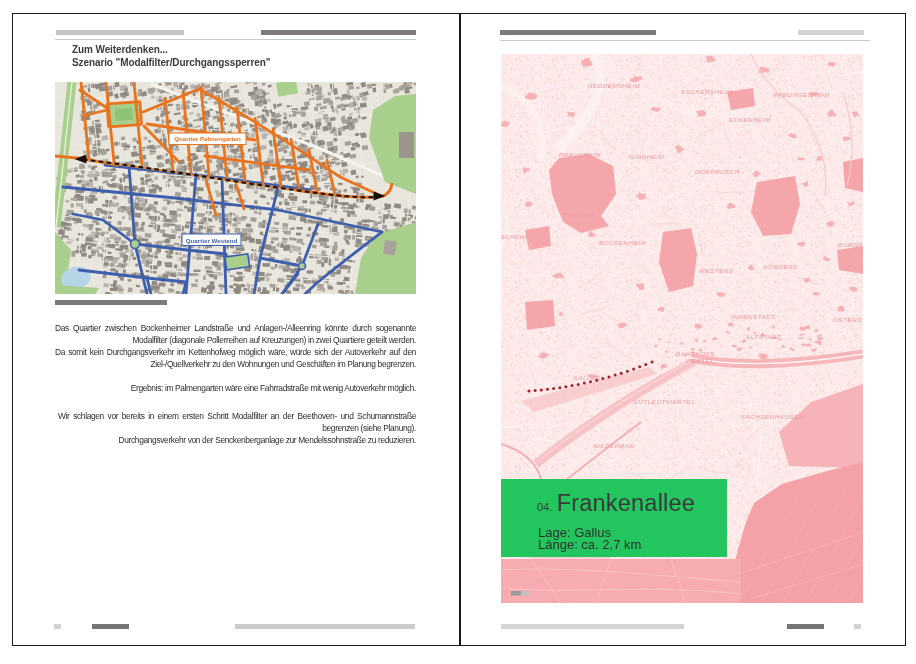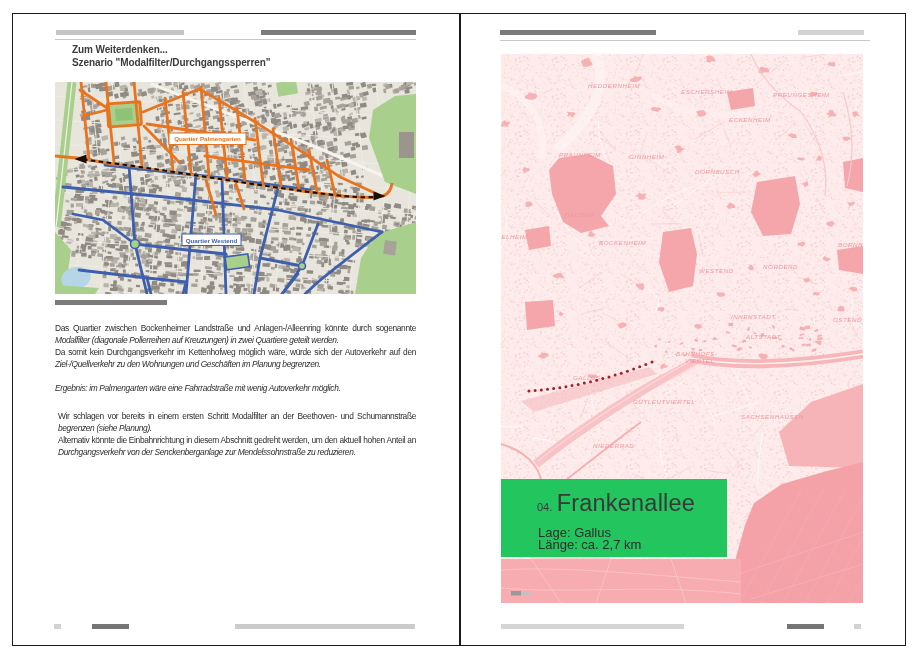--- a/index.html
+++ b/index.html
@@ -6,21 +6,21 @@
 body{width:916px;height:664px;position:relative;font-family:"Liberation Sans",sans-serif;overflow:hidden;}
 .bar{position:absolute;height:5px;}
 .spread{position:absolute;left:12px;top:13px;width:892px;height:631px;border:1.5px solid #1a1a1a;background:#fff;}
 .divider{position:absolute;left:459px;top:13px;width:1.5px;height:632px;background:#1a1a1a;}
 .hrule{position:absolute;height:1px;background:#c9c7c8;}
 .title{position:absolute;left:72px;top:42.5px;font-size:10px;line-height:13px;color:#3c3b3b;letter-spacing:-0.1px;font-weight:bold;}
 .lmap{position:absolute;left:55px;top:82px;}
 .rmap{position:absolute;left:501px;top:54px;}
 .bodytext{position:absolute;left:55px;width:361px;font-size:8.4px;letter-spacing:-0.35px;line-height:12px;color:#2e2d2d;}
 .jl{text-align:justify;text-align-last:justify;}
-.je{text-align:left;font-style:italic;}
+.je{text-align:right;}
 .card{position:absolute;left:501px;top:479px;width:226px;height:78px;background:#22c55e;}
 .cardtitle{position:absolute;left:36px;top:11px;white-space:nowrap;}
 .num04{font-size:11px;color:#3a3939;vertical-align:baseline;}
 .cname{font-size:23.5px;letter-spacing:-0.3px;color:#3a3939;font-weight:300;letter-spacing:0.2px;}
 .cardsub{position:absolute;left:37px;top:47.5px;font-size:13px;line-height:12.2px;color:#2e2d2d;}
 </style>
 </head>
 <body>
 
 <div class="spread"></div>
@@ -2035,21 +2035,20 @@
 <div class="je">Ziel-/Quellverkehr zu den Wohnungen und Geschäften im Planung begrenzen.</div>
 </div>
 
 <div class="bodytext" style="top:382px;">
     <div class="je">Ergebnis: im Palmengarten wäre eine Fahrradstraße mit wenig Autoverkehr möglich.</div>
   </div>
 
 <div class="bodytext" style="top:409.5px;left:58px;width:358px;">
 <div class="jl">Wir schlagen vor bereits in einem ersten Schritt Modalfilter an der Beethoven- und Schumannstraße</div>
 <div class="je">begrenzen (siehe Planung).</div>
-<div class="jl">Alternativ könnte die Einbahnrichtung in diesem Abschnitt gedreht werden, um den aktuell hohen Anteil an</div>
 <div class="je">Durchgangsverkehr von der Senckenberganlage zur Mendelssohnstraße zu reduzieren.</div>
 </div>
 
 <div class="bar" style="left:54px;top:624px;width:7px;background:#d3d1d2;"></div>
 
 <div class="bar" style="left:92px;top:624px;width:37px;background:#767475;"></div>
 
 <div class="bar" style="left:235px;top:624px;width:180px;background:#cccacb;"></div>
 
 <div class="bar" style="left:500px;top:30px;width:156px;background:#7c7a7b;"></div>

